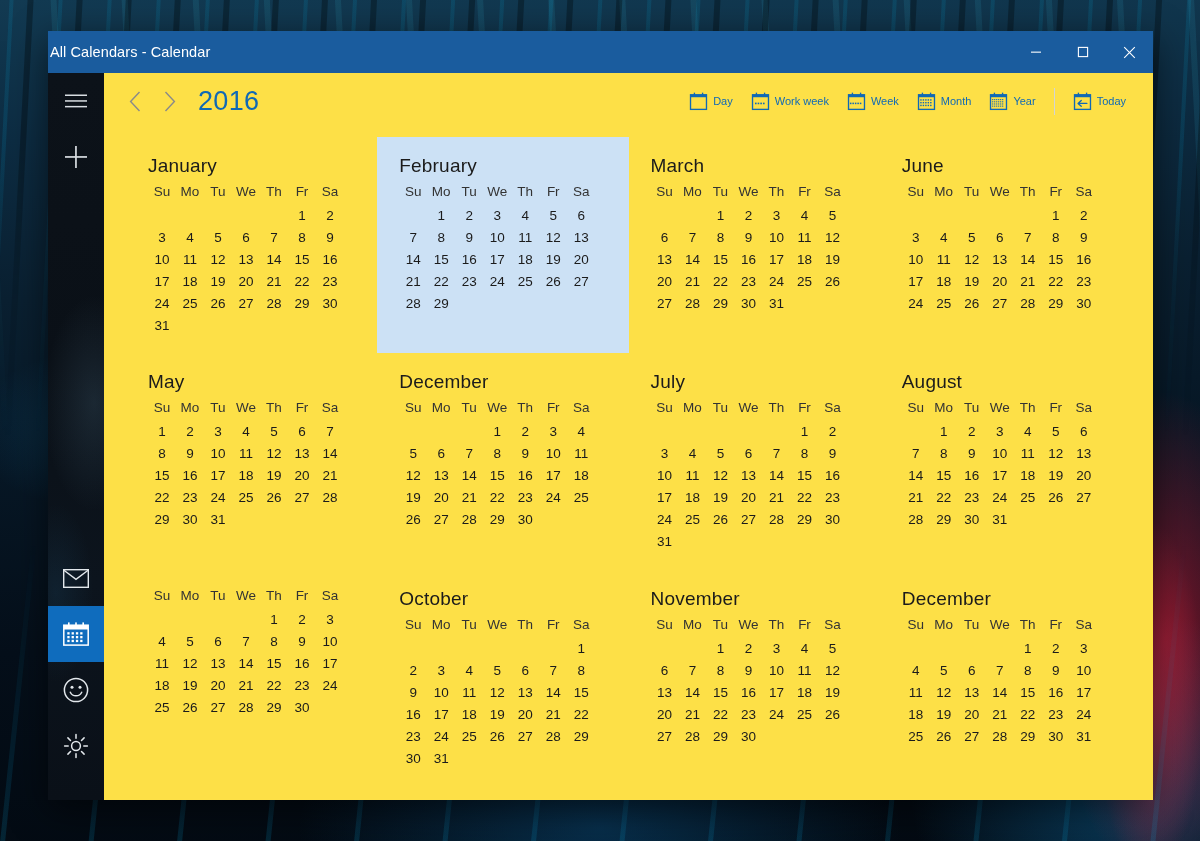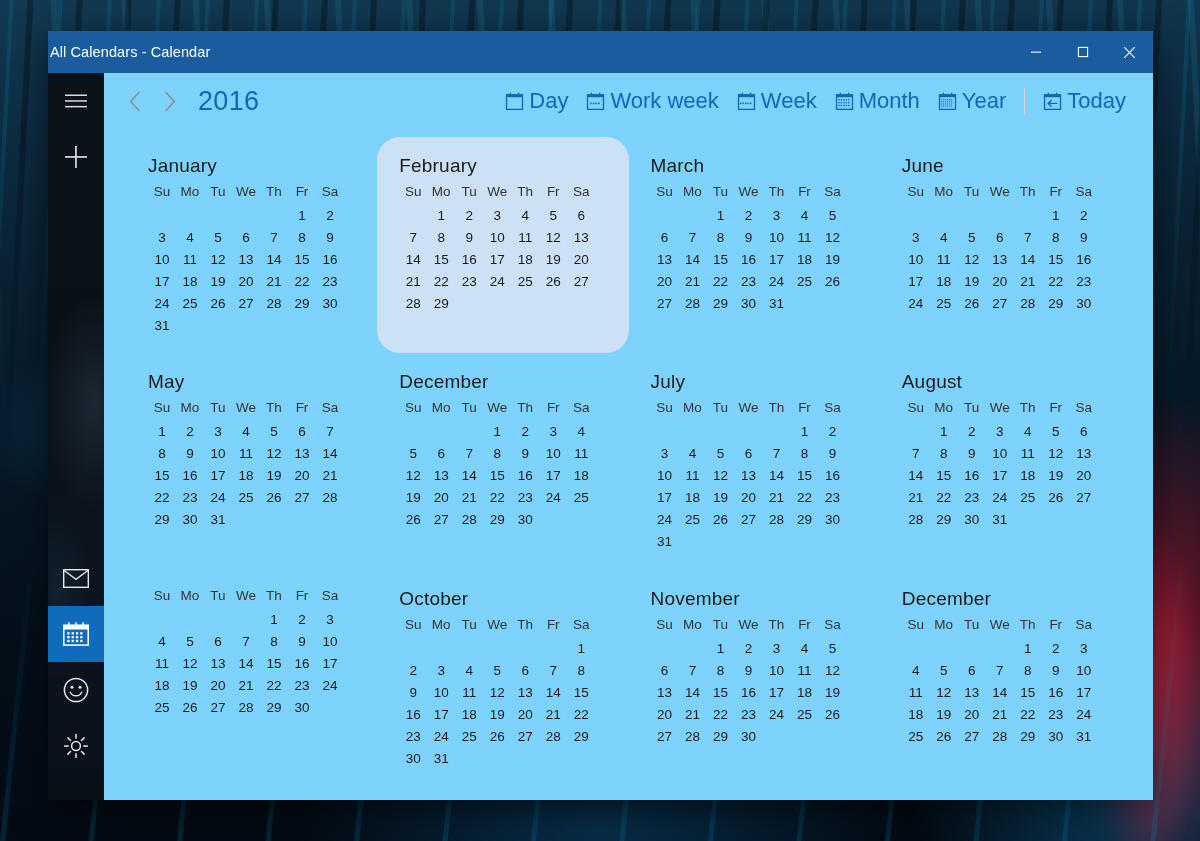--- a/index.html
+++ b/index.html
@@ -114,21 +114,21 @@
     position: relative; z-index: 2;
     cursor: default;
   }
   .side-btn.active { background: #0f6cbd; }
   #side-spacer { flex: 1; }
   #side-bottom { flex: none; position: relative; z-index: 2; padding-bottom: 26px; }
 
   
   #content {
     flex: 1;
-    background: #7dd3fc;
+    background: #fde047;
     display: flex;
     flex-direction: column;
     min-width: 0;
     overflow: hidden;
   }
 
   #toolbar {
     height: 56px; flex: none;
     display: flex; align-items: center;
     padding: 0 18px 0 14px;
@@ -142,41 +142,41 @@
     color: #1069b5;
     font-size: 27px;
     font-weight: 300;
     margin-left: 12px;
     letter-spacing: .3px;
   }
   #view-buttons { margin-left: auto; display: flex; align-items: center; }
   .viewbtn {
     display: flex; align-items: center; gap: 5px;
     color: #1069b5;
-    font-size: 22px;
+    font-size: 11px;
     font-weight: 300;
     padding: 6px 9px;
     cursor: default;
     white-space: nowrap;
   }
   #tb-sep { width: 1px; height: 27px; background: #d4d4d4; margin: 0 9px; flex: none; }
 
   
   #year-grid {
     flex: 1;
     display: grid;
     grid-template-columns: repeat(4, 1fr);
     grid-template-rows: repeat(3, 1fr);
     padding: 8px 22px 14px 22px;
     min-height: 0;
   }
   .month {
     padding: 18px 0 10px 22px;
   }
-  .month.highlight { background: #cce1f5; border-radius: 23px; }
+  .month.highlight { background: #cce1f5; }
   .month-name {
     font-size: 19px;
     font-weight: 300;
     color: #1b1b1b;
     margin-bottom: 7px;
     letter-spacing: .2px;
   }
   .days {
     display: grid;
     grid-template-columns: repeat(7, 28px);

